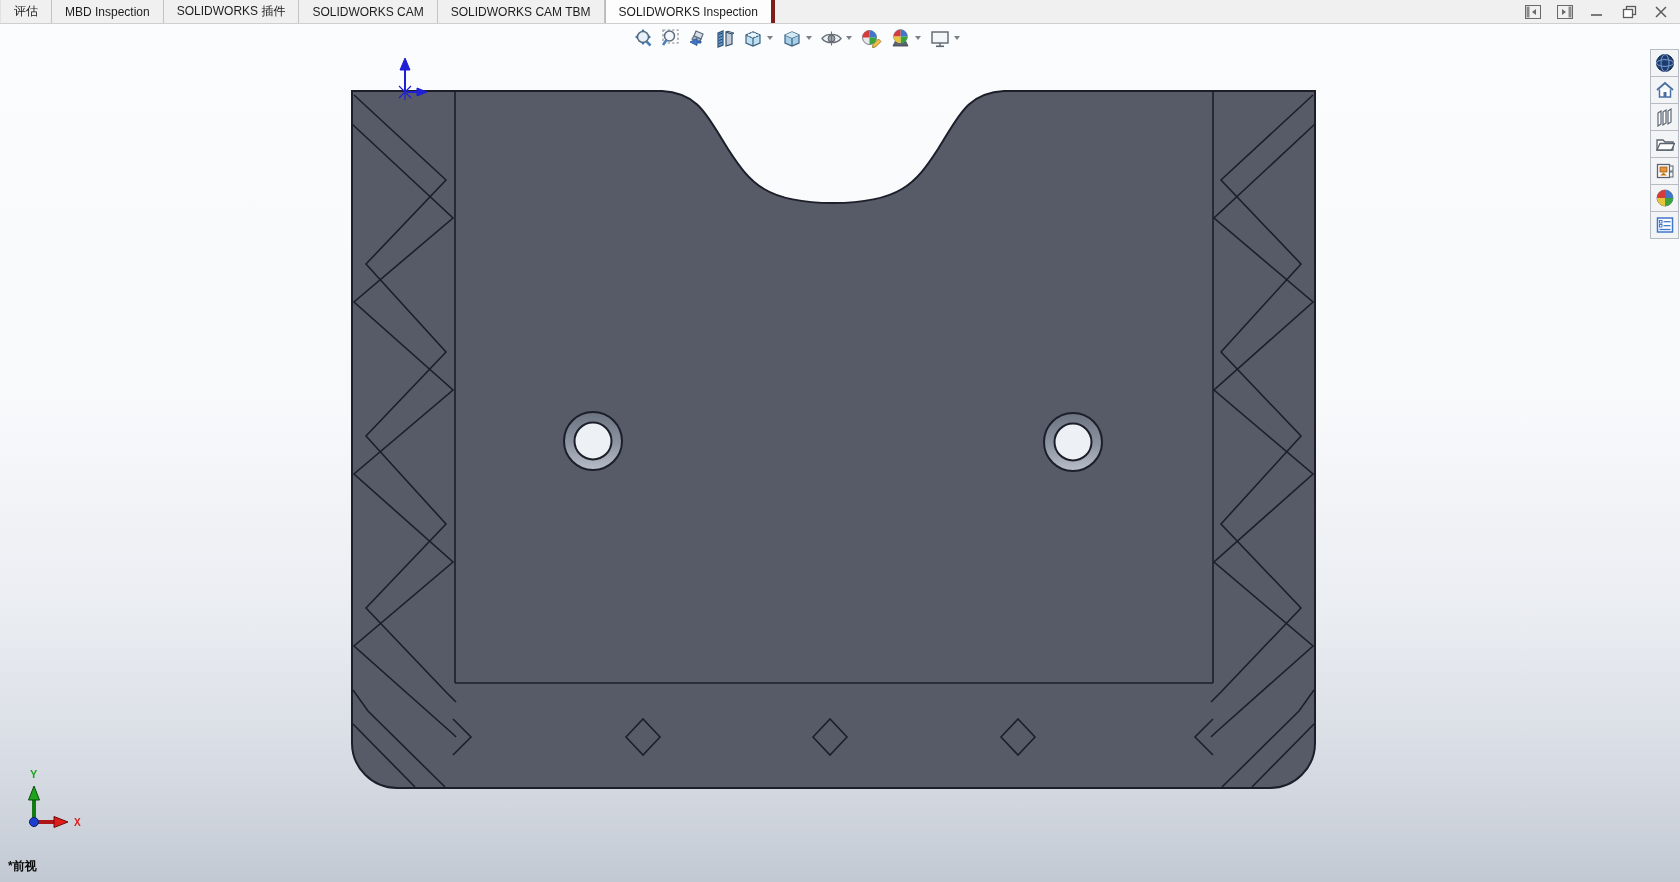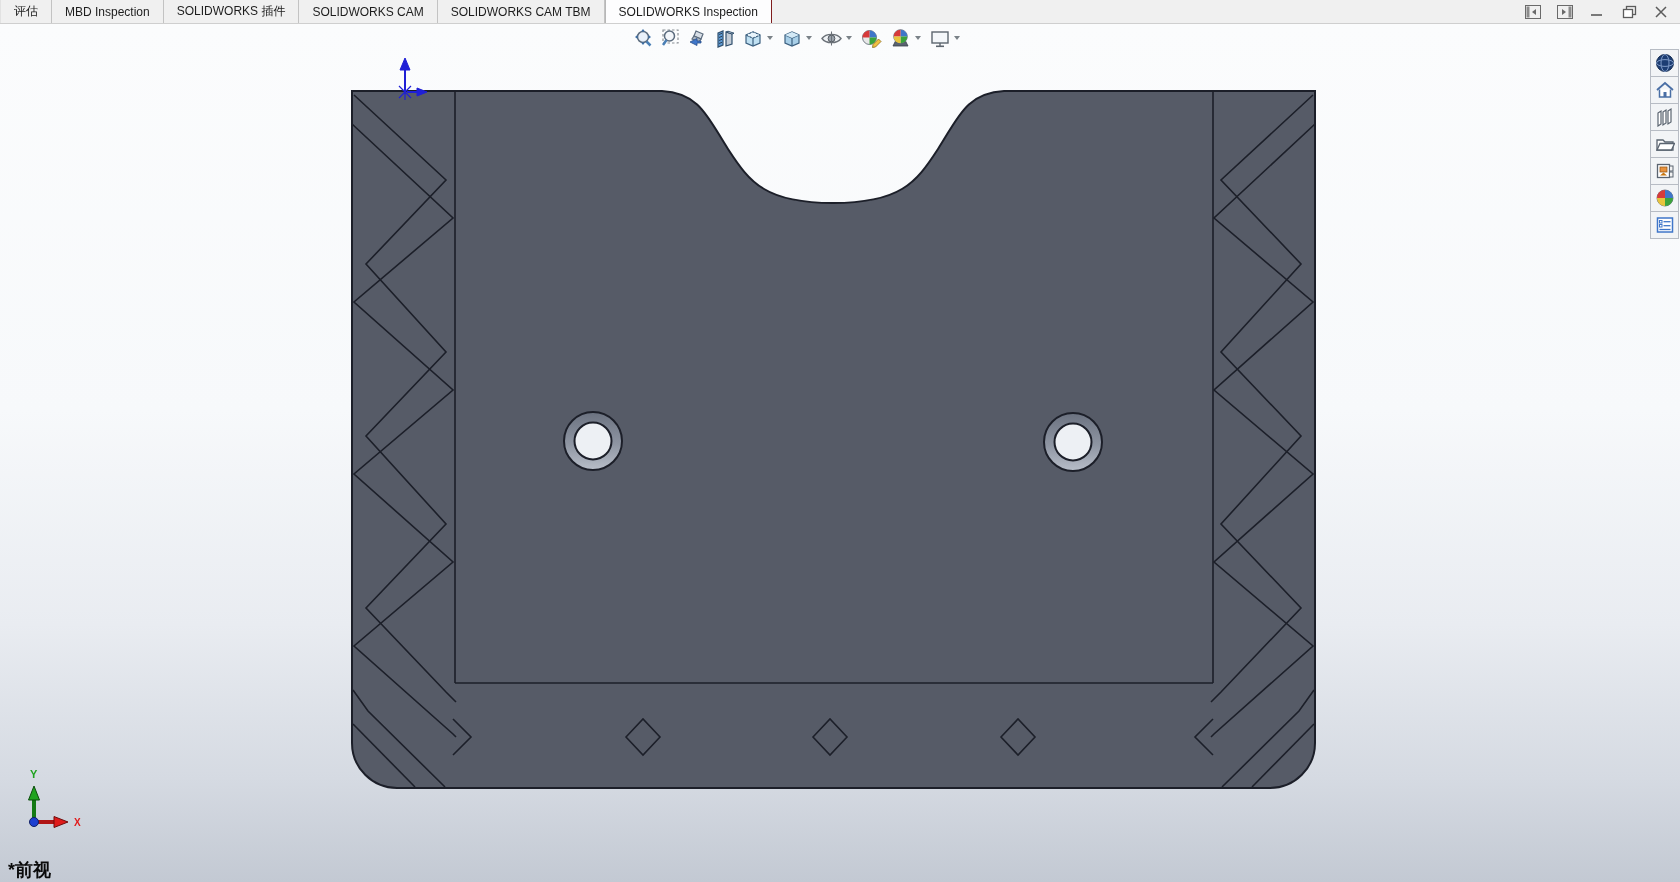--- a/index.html
+++ b/index.html
@@ -5,21 +5,21 @@
   html,body{margin:0;padding:0;}
   .app{position:relative;width:1680px;height:882px;overflow:hidden;
        font-family:"Liberation Sans",sans-serif;background:#fff;user-select:none;}
 
   
   .topbar{position:absolute;left:0;top:0;width:1680px;height:23px;
           background:#f0f0f0;border-bottom:1px solid #cfcfcf;display:flex;align-items:stretch;z-index:40;}
   .tab{display:flex;align-items:center;padding:0 13px;font-size:12px;color:#1d1d1d;
        border-right:1px solid #c3c3c3;background:#f0f0f0;white-space:nowrap;cursor:default;}
   .tab.first{border-left:1px solid #e2e2e2;}
-  .tab.active{background:#fdfdfe;border-right:1px solid #7f1d1d;border-left:1px solid #b7b7b7;}
+  .tab.active{background:#fdfdfe;border-right:4px solid #7f1d1d;border-left:1px solid #b7b7b7;}
   .winbtns{position:absolute;right:10px;top:0;height:23px;display:flex;align-items:center;gap:14px;z-index:41;}
   .winbtn{width:18px;height:18px;display:flex;align-items:center;justify-content:center;cursor:default;}
 
   
   .viewport{position:absolute;left:0;top:24px;width:1680px;height:858px;
     background:linear-gradient(180deg,#fbfcfd 0%,#f7f9fb 45%,#e9ecf1 70%,#d5dae2 88%,#c3c9d3 100%);}
   .viewport svg.scene{position:absolute;left:0;top:-24px;width:1680px;height:882px;}
 
   
   .hud{position:absolute;left:630px;top:1px;height:26px;display:flex;align-items:center;z-index:30;}
@@ -27,21 +27,21 @@
   .caret{width:0;height:0;border-left:3.5px solid transparent;border-right:3.5px solid transparent;
          border-top:4px solid #7a8288;margin:0 2px 0 3px;}
 
   
   .taskpane{position:absolute;right:1px;top:26px;display:flex;flex-direction:column;z-index:30;}
   .tpbtn{width:27px;height:26px;background:#f2f4f6;border:1px solid #b7bcc4;margin-top:-1px;
          display:flex;align-items:center;justify-content:center;cursor:default;}
 
   
   .triad{position:absolute;left:4px;top:736px;z-index:20;}
-  .viewlabel{position:absolute;left:8px;top:834px;font-size:18px;font-weight:bold;color:#0a0a0a;z-index:20;}
+  .viewlabel{position:absolute;left:8px;top:834px;font-size:12px;font-weight:bold;color:#0a0a0a;z-index:20;}
 </style>
 </head>
 <body>
 
 <div class="app">
 
   <div class="topbar">
     <div class="tab first">
         <span>评估</span>
       </div>

